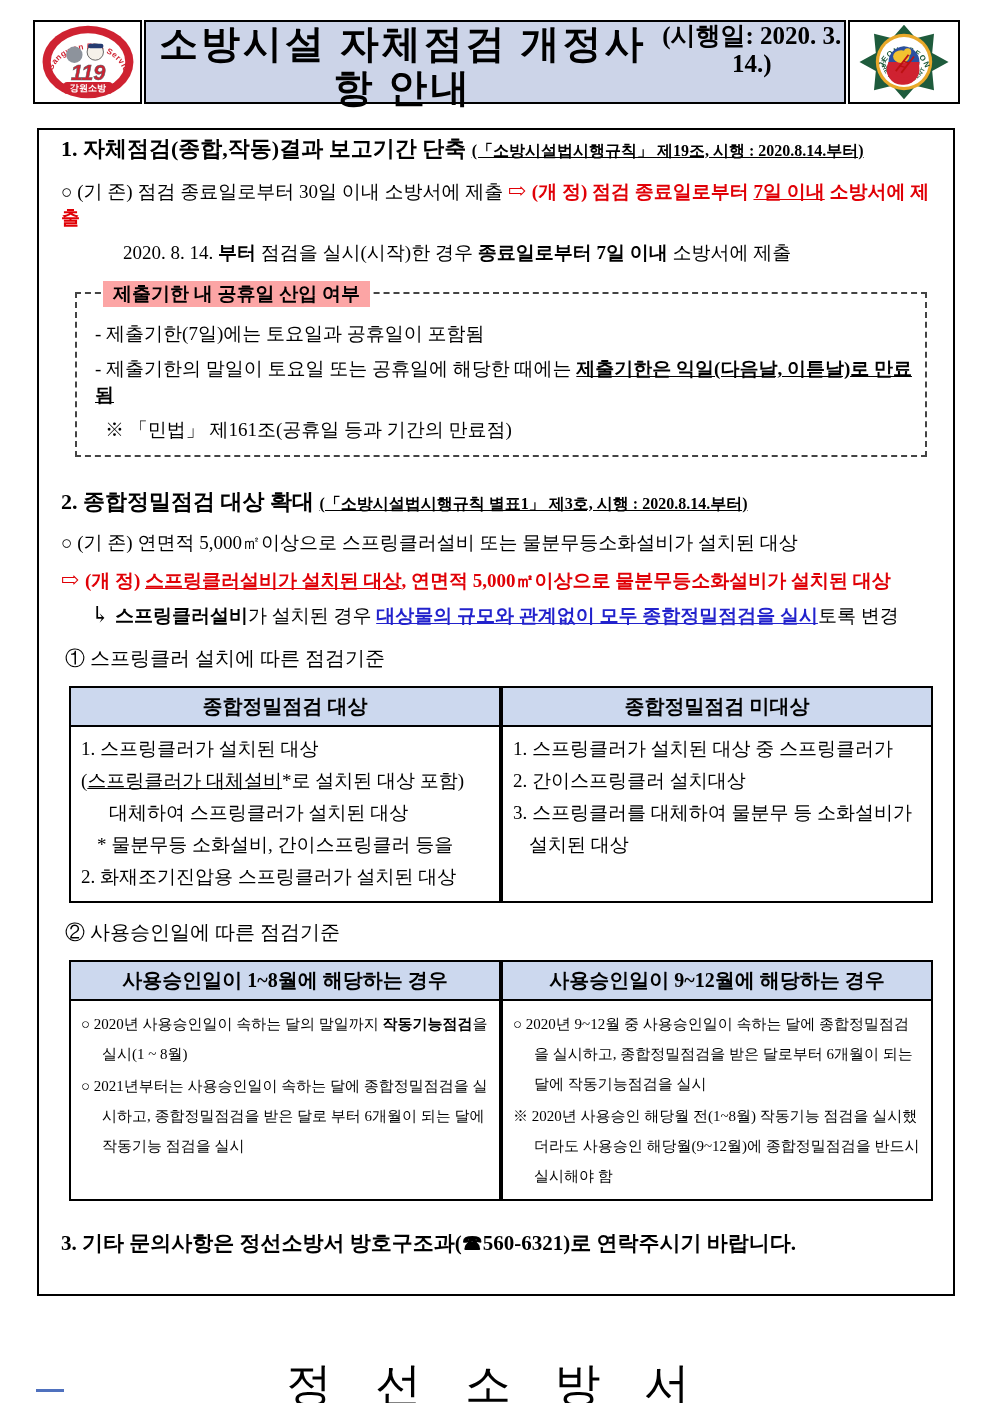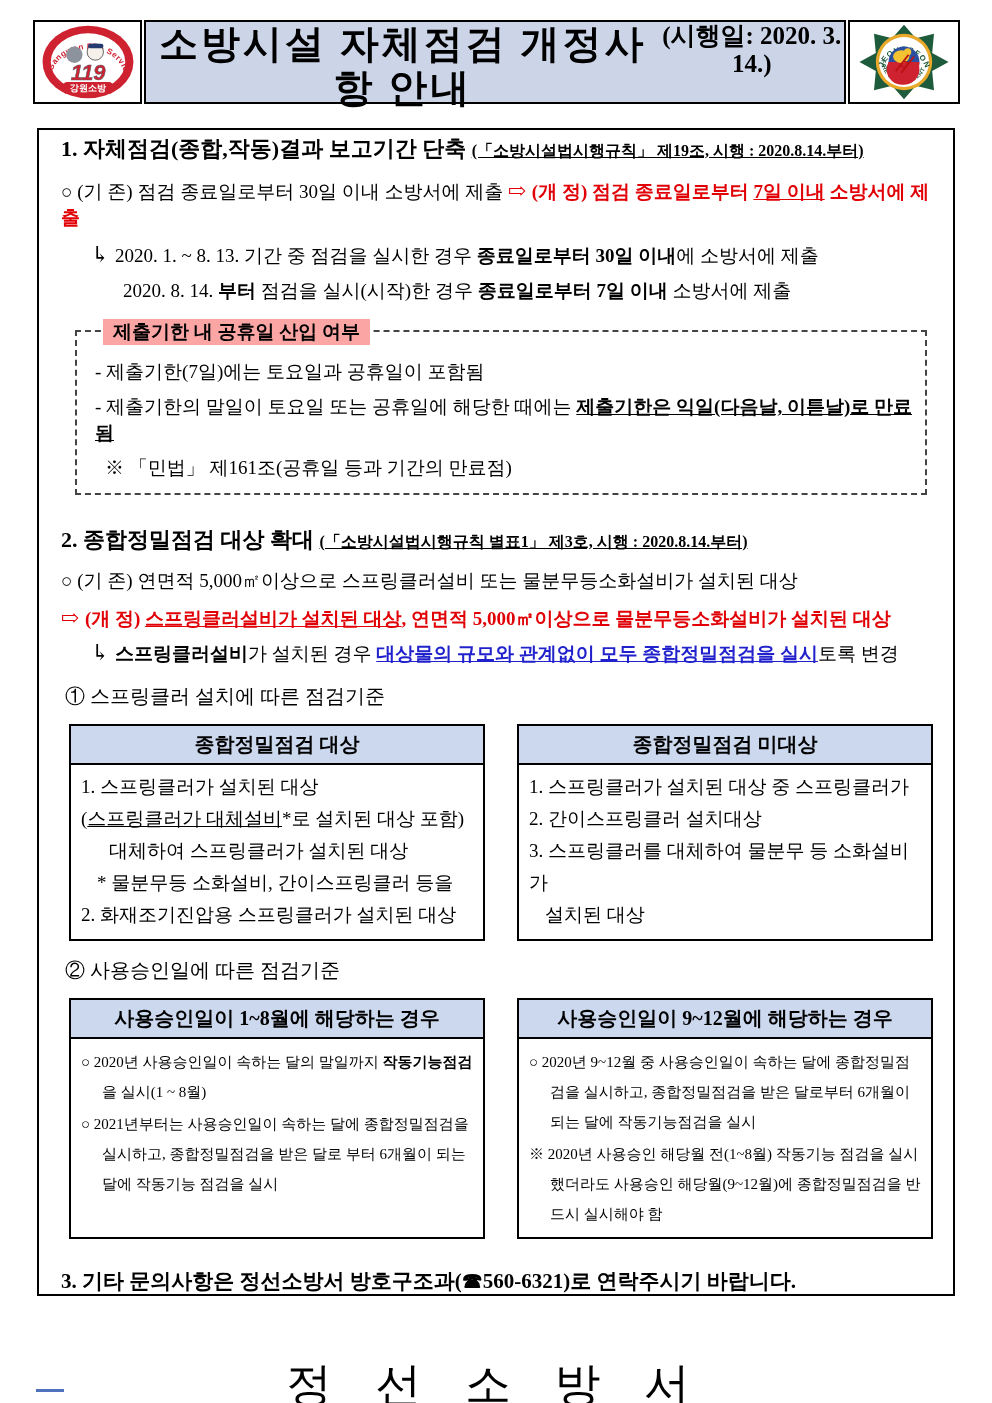--- a/index.html
+++ b/index.html
@@ -30,21 +30,21 @@
   .arrow{font-size:22px;}
   
   .holiday{position:relative;margin:26px 8px 0 14px;border:2px dashed #444;
            padding:18px 10px 12px 18px;}
   .holiday .hb-title{position:absolute;top:-13px;left:26px;background:#fca5a5;
            padding:0 10px;font-size:19px;font-weight:bold;}
   .holiday .p{margin-top:9px;font-size:19px;}
   .holiday .p:first-of-type{margin-top:0;}
   .holiday .note{margin-left:10px;}
   
-  .tbl-row{display:grid;grid-template-columns:1fr 1fr;column-gap:32px;margin:14px 2px 0 8px;}
+  .tbl-row{display:grid;grid-template-columns:1fr 1fr;margin:14px 2px 0 8px;}
   .tbl{border:2px solid #000;}
   .tbl-h{background:#ccd8ee;border-bottom:2px solid #000;text-align:center;
          font-size:20px;font-weight:bold;padding:5px 0;}
   .tbl-b{padding:6px 6px 8px 10px;font-size:19px;line-height:32px;}
   .tbl-b .ind{padding-left:16px;}
   .tbl-b2{padding:6px 8px 8px 10px;font-size:15px;line-height:30px;}
   .item{text-indent:-21px;padding-left:21px;margin-top:2px;}
   .criteria{font-size:20px;margin-top:16px;margin-left:4px;}
   .s3{font-size:21px;font-weight:bold;margin-top:28px;white-space:nowrap;}
   
@@ -105,21 +105,20 @@
       </svg>
     </div>
   </div>
 
   <div class="main">
 
     <div class="h1"><span>1. 자체점검(종합,작동)결과 보고기간 단축 </span><span class="ref">(「소방시설법시행규칙」 제19조, 시행 : 2020.8.14.부터)</span></div>
 
     <div class="p"><span>○ (기 존) 점검 종료일로부터 30일 이내 소방서에 제출 </span><span class="red arrow">⇨ </span><span class="red">(개 정) 점검 종료일로부터 </span><span class="red u">7일 이내</span><span class="red"> 소방서에 제출</span></div>
 
-    <div class="p sub"><span class="arrow">↳ </span><span>2020. 1. ~ 8. 13. 기간 중 점검을 실시한 경우 </span><span class="b">종료일로부터 30일 이내</span><span>에 소방서에 제출</span></div>
 
     <div class="p sub2"><span>2020. 8. 14. </span><span class="b">부터</span><span> 점검을 실시(시작)한 경우 </span><span class="b">종료일로부터 7일 이내</span><span> 소방서에 제출</span></div>
 
     <div class="holiday">
       <div class="hb-title">제출기한 내 공휴일 산입 여부</div>
       <div class="p">- 제출기한(7일)에는 토요일과 공휴일이 포함됨</div>
       <div class="p"><span>- 제출기한의 말일이 토요일 또는 공휴일에 해당한 때에는 </span><span class="b u">제출기한은 익일(다음날, 이튿날)로 만료됨</span></div>
       <div class="p note">※ 「민법」  제161조(공휴일 등과 기간의 만료점)</div>
     </div>
 

